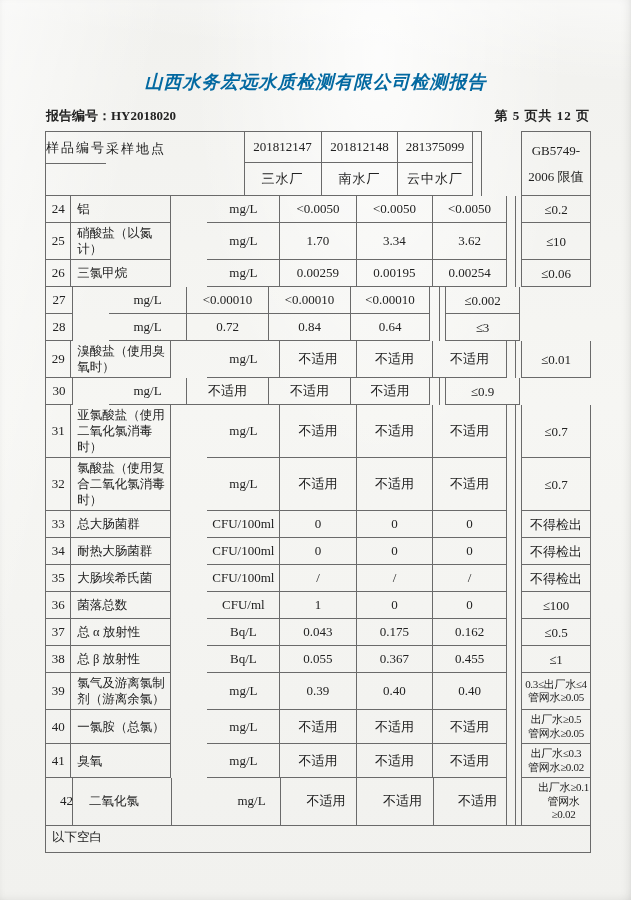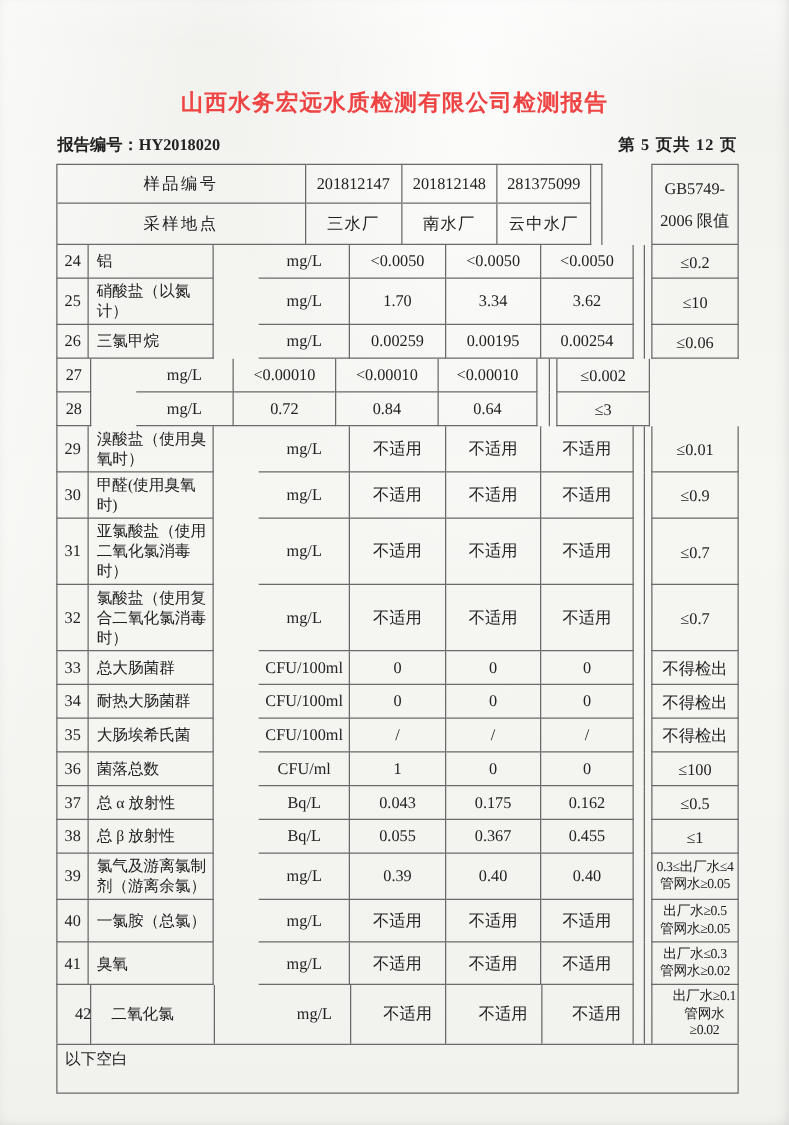--- a/index.html
+++ b/index.html
@@ -18,21 +18,21 @@
       radial-gradient(ellipse at 60% 6%, rgba(255,255,255,.8) 0%, rgba(255,255,255,0) 35%),
       linear-gradient(180deg,#f1f1ee 0%,#f6f6f3 45%,#f1f1ee 100%);
     overflow:hidden;
   }
   .sheet{
     position:relative;width:631px;height:900px;
     box-shadow:inset -7px 0 14px -10px rgba(0,0,0,.18), inset 0 -6px 14px -10px rgba(0,0,0,.12), inset 5px 0 12px -10px rgba(0,0,0,.10);
   }
   .title{
     position:absolute;top:70px;left:0;width:631px;
-    text-align:center;font-size:18px;font-weight:bold;letter-spacing:1px;color:#ef4444;
+    text-align:center;font-size:18px;font-weight:bold;letter-spacing:1px;color:#0369a1;font-style:italic;
   }
   .meta{position:absolute;top:107px;left:46px;right:41px;display:flex;justify-content:space-between;align-items:center;}
   .report-no{font-size:13px;font-weight:bold;}
   .page-info{font-size:13px;font-weight:bold;letter-spacing:1px;}
   .table{position:absolute;left:45px;top:131px;width:546px;font-size:13px;}
   
   .c-no{width:28px;}
   .c-name{width:107px;}
   .c-unit{width:78px;margin-left:36px;}
   .c-val1{width:82px;}
@@ -55,38 +55,38 @@
     border-left:1px solid var(--line);
     flex-direction:column;justify-content:center;line-height:15px;
   }
   .limit-2{font-size:11px;line-height:13.5px;letter-spacing:-0.3px;}
   .row{display:flex;align-items:stretch;min-height:27px;}
   .row.last .cell{border-bottom:none;padding-left:16px;}
   
   .hrow{display:flex;align-items:stretch;height:65px;}
   .hrow .htop{border-top:1px solid var(--line);}
   .hleft{
-    width:213px;display:flex;flex-direction:column;
+    width:213px;display:flex;
     border-left:1px solid var(--line);border-right:1px solid var(--line);
   }
   .hleft .ha{height:32px;border-bottom:1px solid var(--line);display:flex;align-items:center;justify-content:center;letter-spacing:2px;}
   .hleft .hb{height:33px;display:flex;align-items:center;justify-content:center;letter-spacing:2px;}
   .hcol{display:flex;flex-direction:column;border-right:1px solid var(--line);}
   .hcol .ha{height:32px;border-bottom:1px solid var(--line);display:flex;align-items:center;justify-content:center;}
   .hcol .hb{height:33px;display:flex;align-items:center;justify-content:center;letter-spacing:1px;}
   .hnarrow{border-right:1px solid var(--line);}
   .hlimit{
     border-left:1px solid var(--line);border-right:1px solid var(--line);border-bottom:1px solid var(--line);
     display:flex;flex-direction:column;justify-content:space-around;align-items:center;padding:6px 0;margin-left:34px;
   }
   .hrow{border-bottom:none;}
   .hrow .hleft,.hrow .hcol{border-bottom:1px solid var(--line);}
   
   .frow{
-    display:flex;align-items:flex-start;height:40px;width:546px;
+    display:flex;align-items:flex-start;height:28px;width:546px;
     border:1px solid var(--line);
     padding:3px 6px;font-size:12.5px;
   }
 </style>
 </head>
 <body>
 
 <div class="sheet">
 
   <div class="title">山西水务宏远水质检测有限公司检测报告</div>
@@ -201,21 +201,20 @@
     <div class="cell c-val3">不适用</div>
     <div class="c-narrow"></div>
     <div class="c-gap"></div>
     <div class="cell c-limit">
             <div>≤0.01</div>
           </div>
   </div>
 
   <div class="row">
     <div class="cell c-no">30</div>
-    <div class="cell c-name">甲醛(使用臭氧时)</div>
     <div class="cell c-unit">mg/L</div>
     <div class="cell c-val1">不适用</div>
     <div class="cell c-val2">不适用</div>
     <div class="cell c-val3">不适用</div>
     <div class="c-narrow"></div>
     <div class="c-gap"></div>
     <div class="cell c-limit">
             <div>≤0.9</div>
           </div>
   </div>

